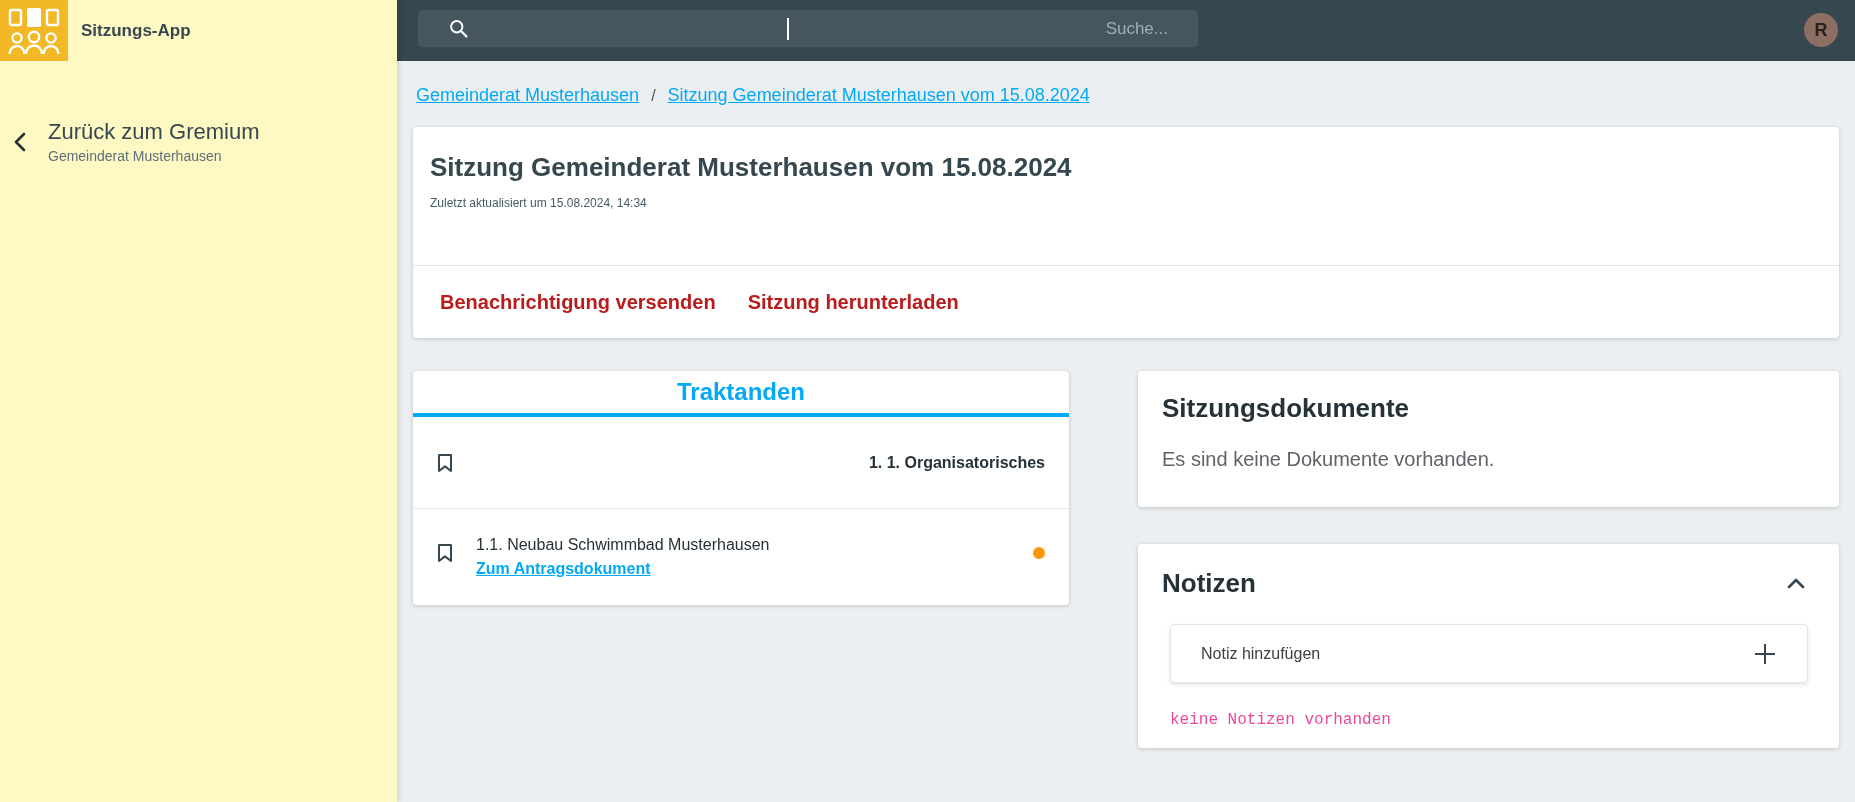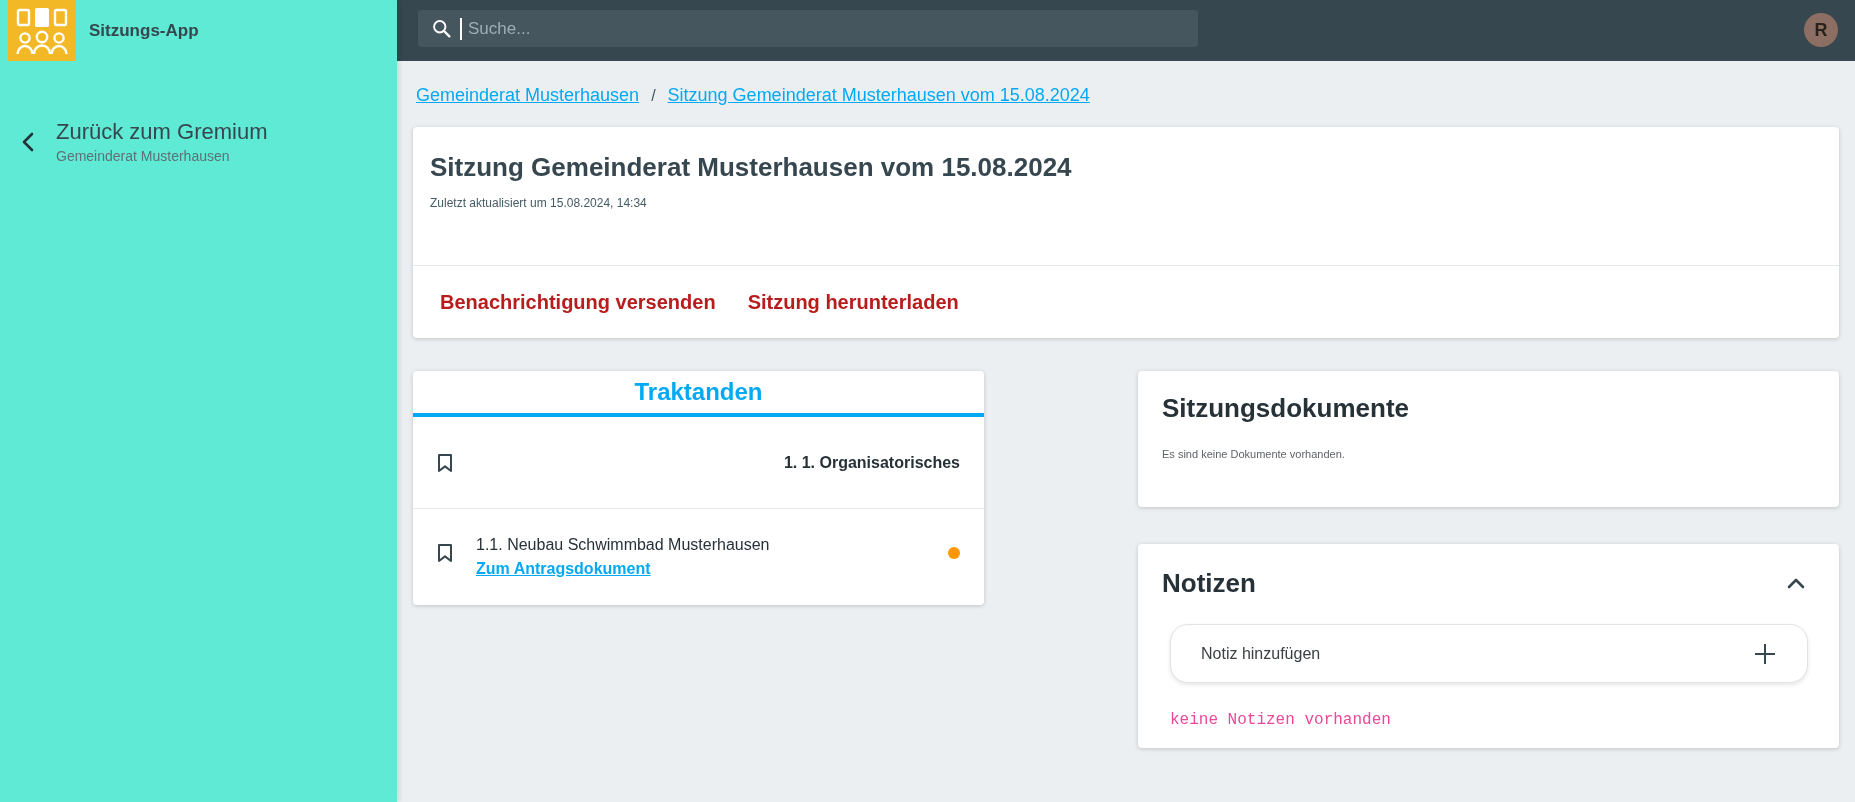--- a/index.html
+++ b/index.html
@@ -13,38 +13,39 @@
   }
 
   
   .topbar {
     position:absolute; left:397px; top:0; width:1458px; height:61px;
     background:#37474F;
   }
   .searchbox {
     position:absolute; left:21px; top:10px; width:780px; height:37px;
     background:#46565F; border-radius:4px;
-    display:flex; align-items:center; padding:0 13px;
+    display:flex; align-items:center; padding:0 30px;
     cursor:text;
+    justify-content:space-between;
   }
   .searchbox .caret {
     width:2px; height:22px; background:#FFFFFF; margin:0 6px 0 8px;
   }
   .search-placeholder { color:#9FAEB5; font-size:17px; }
   .avatar {
     position:absolute; right:17px; top:13px; width:34px; height:34px;
     border-radius:50%; background:#8D6E63;
     display:flex; align-items:center; justify-content:center;
     color:#2A211C; font-size:18px; font-weight:bold; cursor:pointer;
   }
 
   
   .sidebar {
     position:absolute; left:0; top:0; width:397px; height:802px;
-    background:#5eead4; box-shadow:2px 0 5px rgba(0,0,0,0.12); z-index:2;padding-left:8px;
+    background:#fef9c3; box-shadow:2px 0 5px rgba(0,0,0,0.12); z-index:2;
   }
   .side-header { height:61px; display:flex; align-items:center; }
   .logo {
     width:68px; height:61px; background:#F2B826;
     display:flex; align-items:center; justify-content:center; flex:0 0 auto;
   }
   .app-title { margin-left:13px; font-size:17px; font-weight:bold; color:#37474F; }
   .back-nav {
     margin-top:52px; display:flex; align-items:center; cursor:pointer;
     padding:6px 16px 6px 8px;
@@ -78,48 +79,48 @@
     border-top:1px solid #E4E7E9;
     display:flex; align-items:center; padding-left:27px; gap:32px;
   }
   .card-actions button {
     background:none; border:none; cursor:pointer;
     font-family:"Liberation Sans", sans-serif;
     font-size:20px; font-weight:bold; color:#b91c1c;
   }
 
   
-  .agenda-panel { left:16px; top:310px; width:571px; height:234px; }
+  .agenda-panel { left:16px; top:310px; width:656px; height:234px; }
   .agenda-header {
     height:46px; border-bottom:4px solid #03A9F4;
     display:flex; align-items:center; justify-content:center;
   }
   .agenda-title { font-size:24px; font-weight:bold; color:#03A9F4; }
   .agenda-row { display:flex; align-items:center; padding:0 24px; cursor:pointer; }
   .agenda-row.first { height:92px; border-bottom:1px solid #E8EAEB;justify-content:space-between; }
   .agenda-row.second { height:87px; }
   .agenda-row .bookmark-wrap { flex:0 0 auto; margin-right:23px; display:flex; }
   .row-title-bold { font-size:16px; font-weight:bold; color:#263238; }
   .row-texts { display:flex; flex-direction:column; gap:6px; }
   .row-title { font-size:16px; font-weight:500; color:#263238;margin-top:8px; }
   .row-link { font-size:16px; font-weight:bold; color:#03A9F4; text-decoration:underline; cursor:pointer; }
   .dot { margin-left:auto; width:12px; height:12px; border-radius:50%; background:#FF9800; flex:0 0 auto; }
 
   
   .docs-panel { left:741px; top:310px; width:701px; height:136px; padding:22px 24px; }
   .panel-title { font-size:26px; font-weight:bold; color:#263238; }
-  .docs-empty { margin-top:24px; font-size:11px; color:#5F6368; }
+  .docs-empty { margin-top:24px; font-size:20px; color:#5F6368; }
 
   
   .notes-panel { left:741px; top:483px; width:701px; height:204px; padding:24px 24px; }
   .notes-header { display:flex; align-items:center; justify-content:space-between; padding-right:10px; }
   .collapse-btn { cursor:pointer; display:flex; }
   .note-add {
     margin:25px 0 0 8px; width:638px; height:59px;
-    background:#FFFFFF; border:1px solid #E1E3E4; border-radius:18px;
+    background:#FFFFFF; border:1px solid #E1E3E4; border-radius:4px;
     box-shadow:0 2px 4px rgba(0,0,0,0.10);
     display:flex; align-items:center; padding:0 30px; cursor:text;
   }
   .note-add-label { font-size:16px; color:#3C4043; }
   .note-add .plus-wrap { margin-left:auto; display:flex; cursor:pointer; }
   .notes-empty { margin:28px 0 0 8px; font-size:16px; color:#ec4899;font-family:Liberation Mono, monospace; }
 </style>
 </head>
 <body>
 

